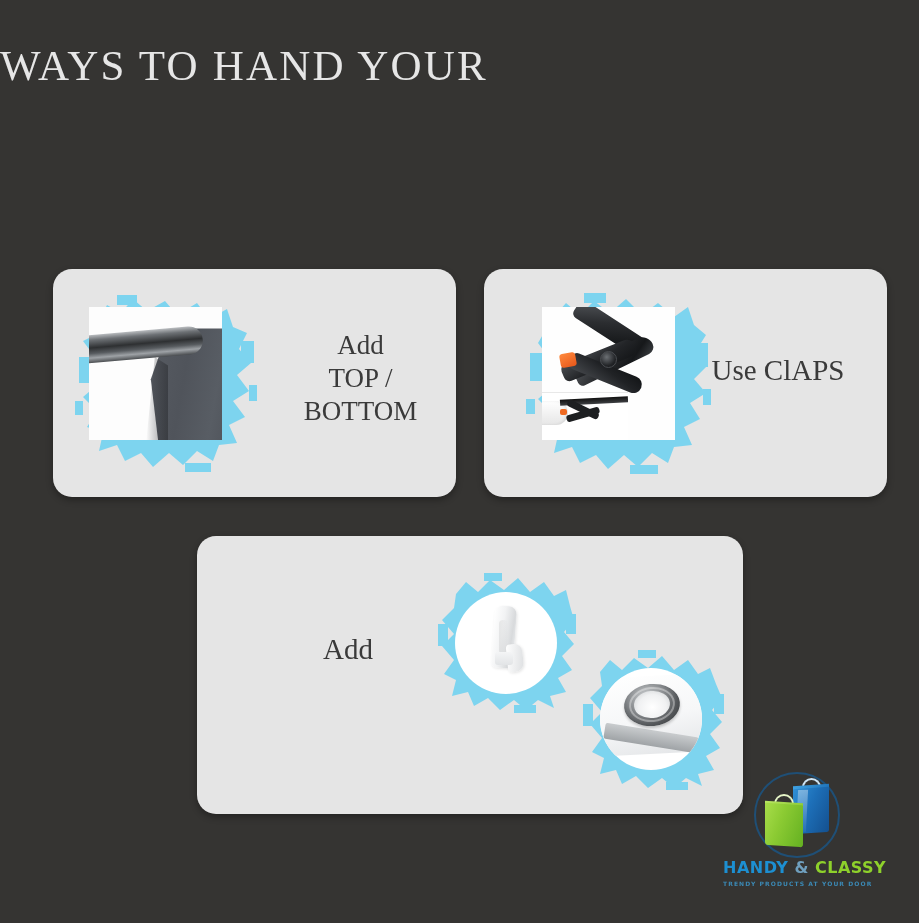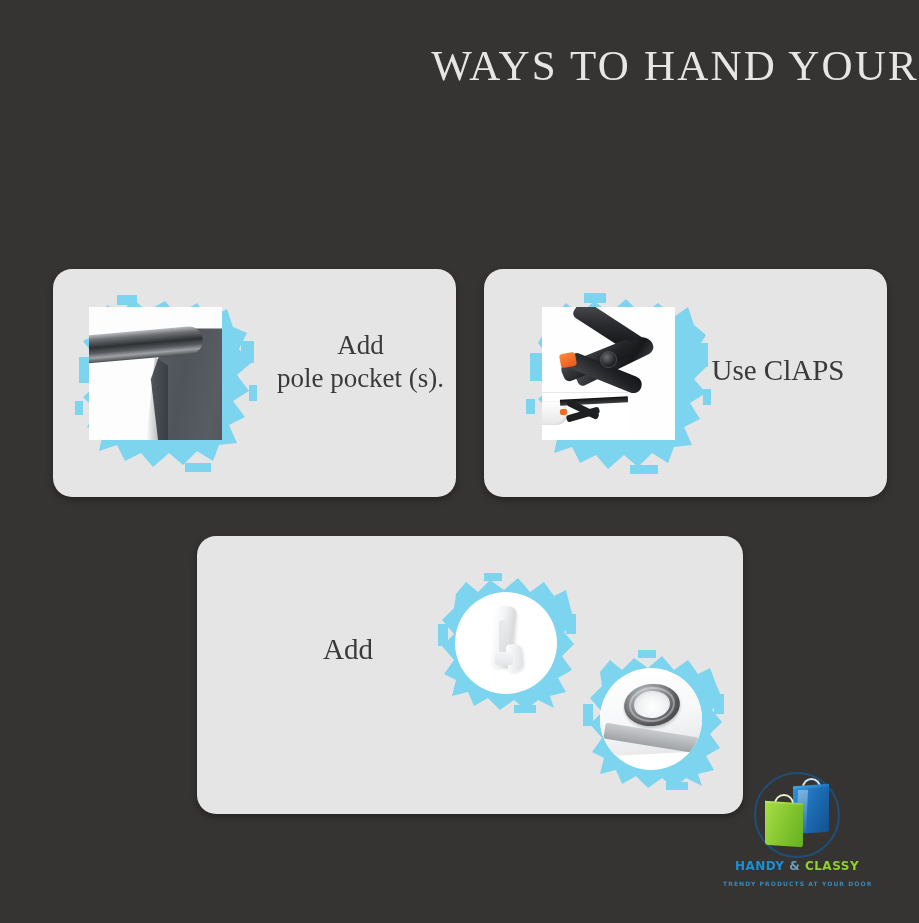--- a/index.html
+++ b/index.html
@@ -21,21 +21,21 @@
     height: 923px;
     position: relative;
   }
 
   
   .title-block {
     position: absolute;
     top: 44px;
     left: 0;
     width: 919px;
-    text-align: right;
+    text-align: left;
   }
 
   .title-line-1 {
     font-family: "Liberation Serif", "DejaVu Serif", serif;
     font-size: 43px;
     letter-spacing: 2.2px;
     color: #e6e6e6;
     line-height: 1.0;
     white-space: nowrap;
   }
@@ -342,21 +342,21 @@
     background: linear-gradient(180deg, rgba(255,255,255,0.38), rgba(255,255,255,0.05));
     transform: skewY(-4deg) rotate(3deg);
   }
 
   .logo-wordmark {
     position: absolute;
     left: 0; top: 88px; width: 148px;
     text-align: center;
     font-family: "DejaVu Sans", "Liberation Sans", sans-serif;
     font-weight: bold;
-    font-size: 12px;
+    font-size: 16px;
     letter-spacing: 0.5px;
     white-space: nowrap;
     line-height: 1;
   }
   .wm-handy { color: #1d8fd1; }
   .wm-amp   { color: #6f9fbe; }
   .wm-classy{ color: #8ed12b; }
 
   .logo-tagline {
     position: absolute;
@@ -399,21 +399,21 @@
 
     <div class="photo" id="pole-photo">
       <div class="pole-white"></div>
       <div class="pole-fabric"></div>
       <div class="pole-bar"></div>
       <div class="pole-fabric-fold"></div>
     </div>
 
     <div class="card-text" id="pole-text">
       <span class="l1">Add</span>
-      <span class="l3">pole pocket (s).</span>
+      <span class="l2">TOP / BOTTOM</span>
     </div>
   </div>
 
   <div class="card" id="card-clamp">
 
     <div class="splat" id="clamp-splat">
       <svg width="186" height="188" viewBox="0 0 186 188" aria-hidden="true">
         <path fill="#7dd4ef" d="M26,30 L40,14 L54,26 L68,12 L84,24 L100,10 L116,26 L132,14
           L148,28 L162,18 L168,36 L180,46 L170,62 L182,76 L168,90 L180,104 L164,114
           L174,130 L158,138 L166,156 L148,158 L142,174 L126,164 L112,178 L98,166

